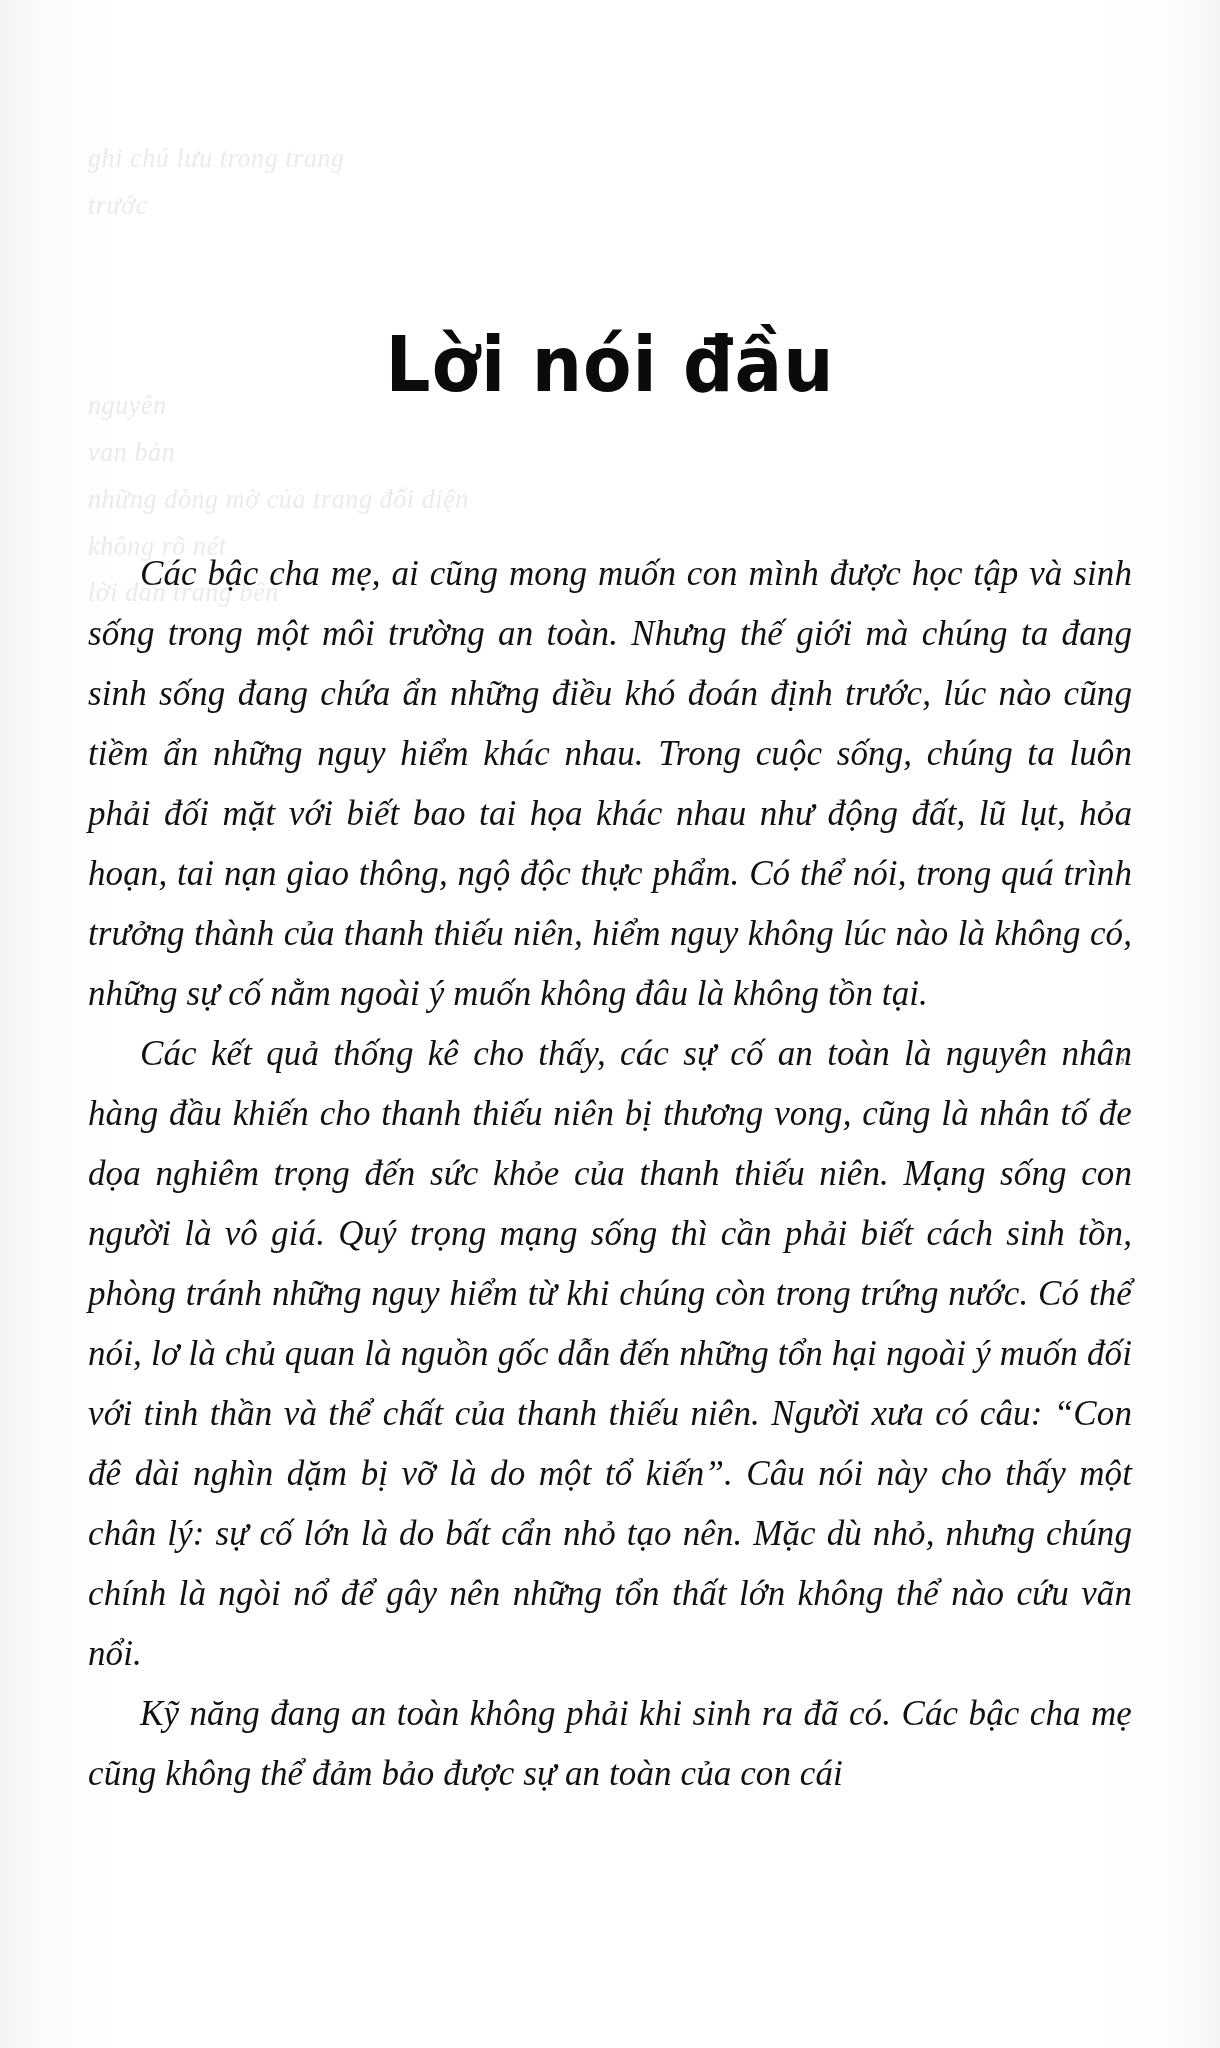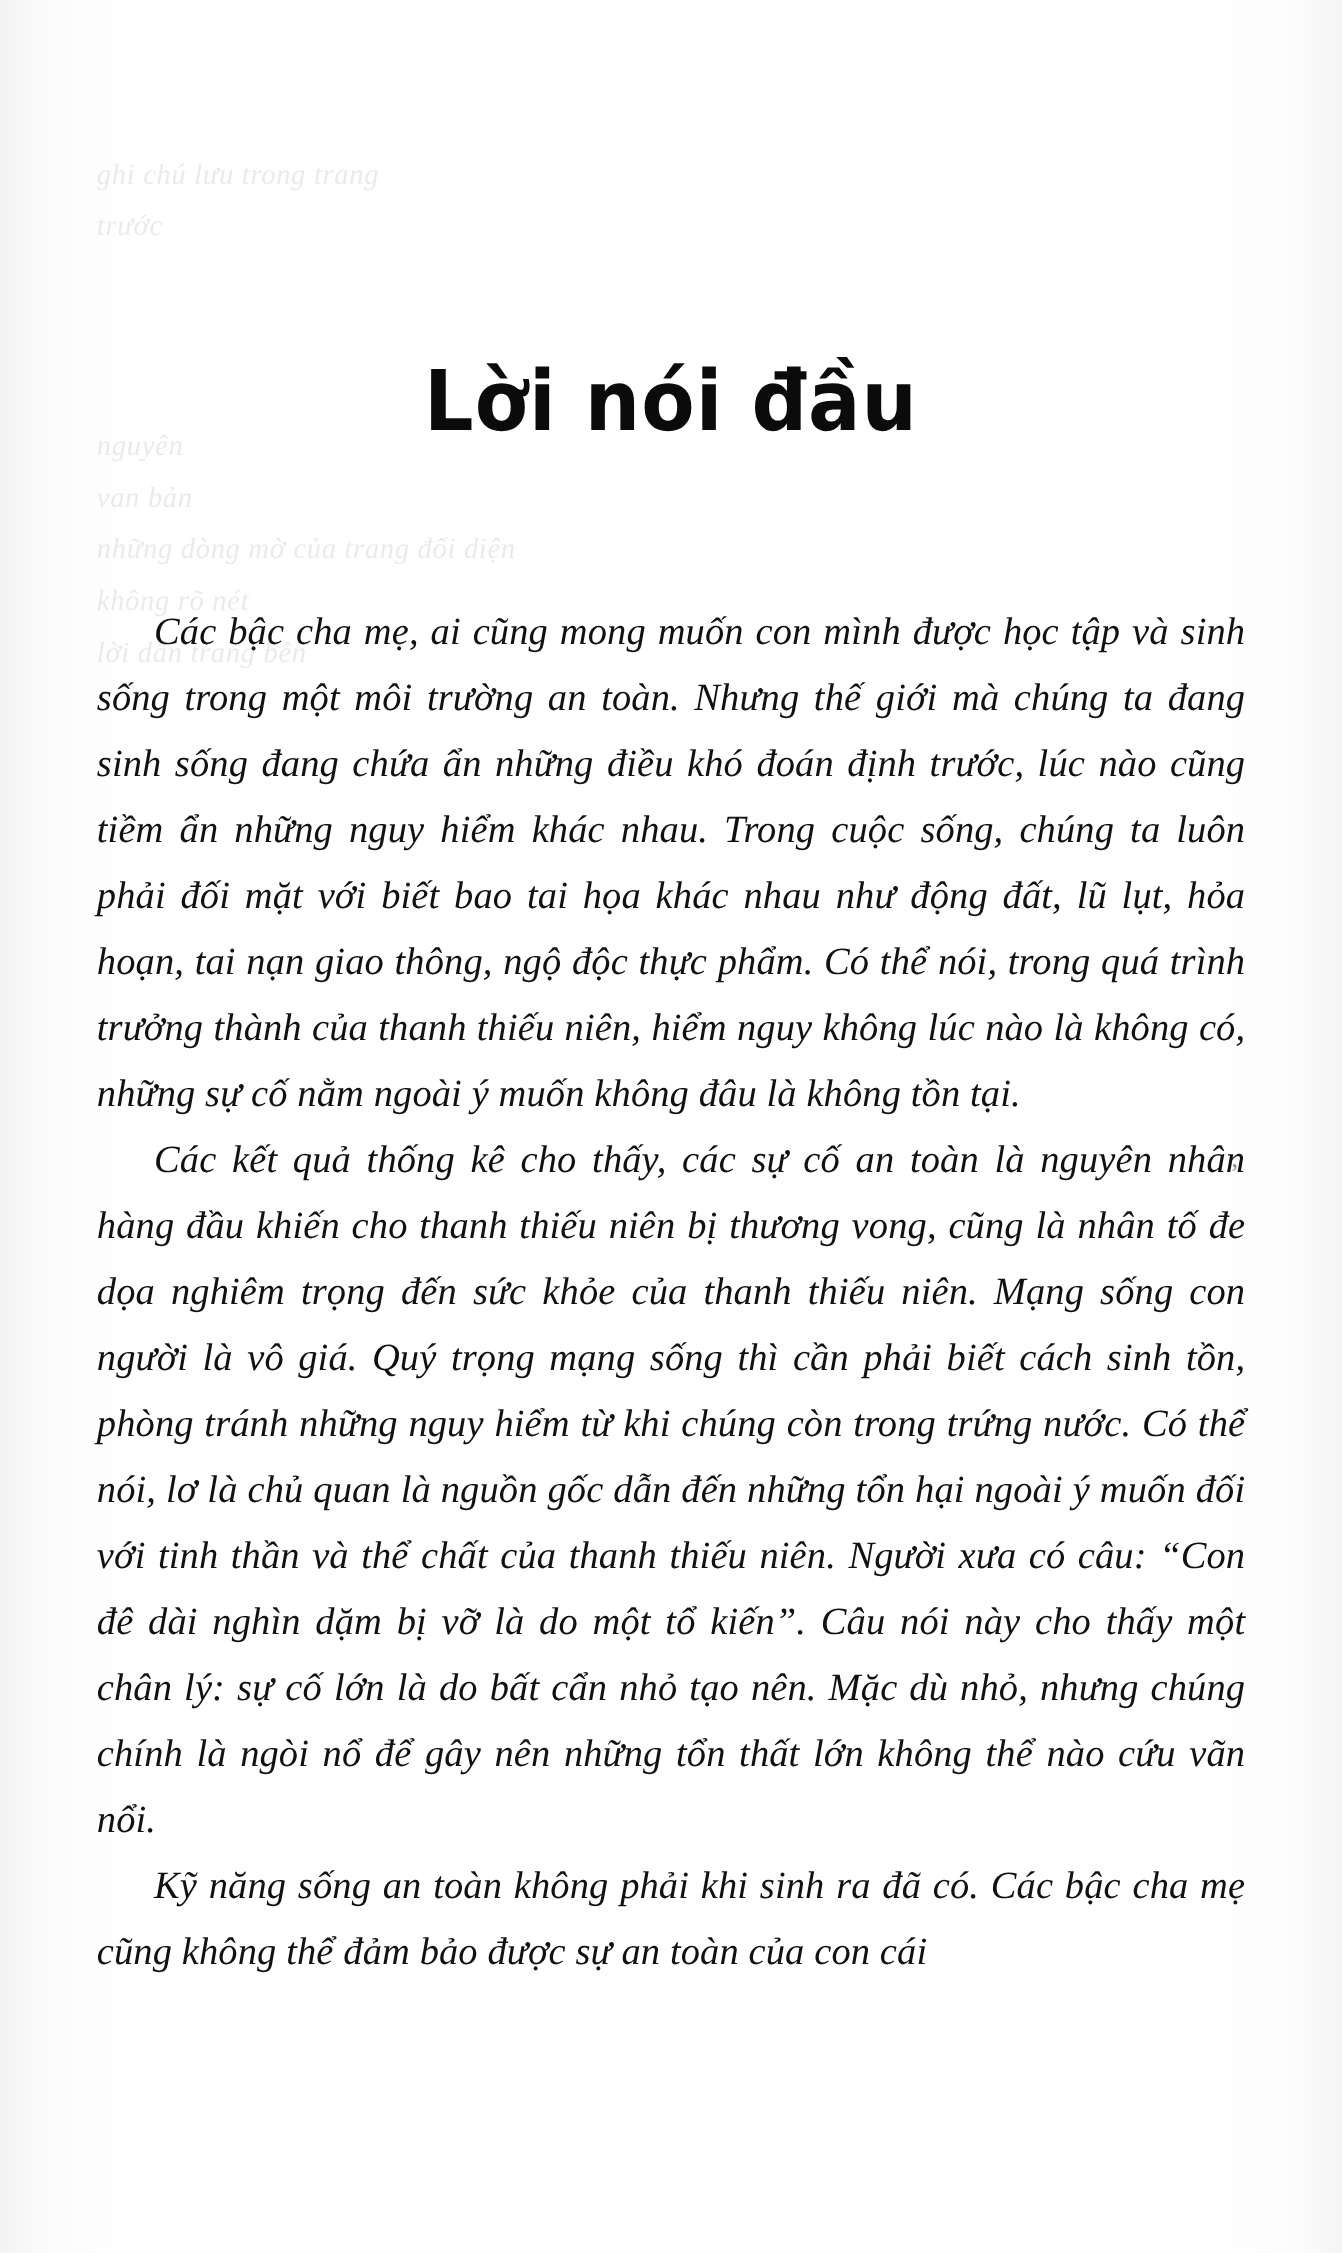--- a/index.html
+++ b/index.html
@@ -128,19 +128,19 @@
 lời dẫn trang bên</span>
   </div>
 
   <div id="content">
 
     <h1 id="page-title">Lời nói đầu</h1>
 
     <div id="body-text">
       <p class="para">Các bậc cha mẹ, ai cũng mong muốn con mình được học tập và sinh sống trong một môi trường an toàn. Nhưng thế giới mà chúng ta đang sinh sống đang chứa ẩn những điều khó đoán định trước, lúc nào cũng tiềm ẩn những nguy hiểm khác nhau. Trong cuộc sống, chúng ta luôn phải đối mặt với biết bao tai họa khác nhau như động đất, lũ lụt, hỏa hoạn, tai nạn giao thông, ngộ độc thực phẩm. Có thể nói, trong quá trình trưởng thành của thanh thiếu niên, hiểm nguy không lúc nào là không có, những sự cố nằm ngoài ý muốn không đâu là không tồn tại.</p>
       <p class="para">Các kết quả thống kê cho thấy, các sự cố an toàn là nguyên nhân hàng đầu khiến cho thanh thiếu niên bị thương vong, cũng là nhân tố đe dọa nghiêm trọng đến sức khỏe của thanh thiếu niên. Mạng sống con người là vô giá. Quý trọng mạng sống thì cần phải biết cách sinh tồn, phòng tránh những nguy hiểm từ khi chúng còn trong trứng nước. Có thể nói, lơ là chủ quan là nguồn gốc dẫn đến những tổn hại ngoài ý muốn đối với tinh thần và thể chất của thanh thiếu niên. Người xưa có câu: “Con đê dài nghìn dặm bị vỡ là do một tổ kiến”. Câu nói này cho thấy một chân lý: sự cố lớn là do bất cẩn nhỏ tạo nên. Mặc dù nhỏ, nhưng chúng chính là ngòi nổ để gây nên những tổn thất lớn không thể nào cứu vãn nổi.</p>
-      <p class="para">Kỹ năng sống an toàn không phải khi sinh ra đã có. Các bậc cha mẹ cũng không thể đảm bảo được sự an toàn của con cái</p>
+      <p class="para">Kỹ năng đang an toàn không phải khi sinh ra đã có. Các bậc cha mẹ cũng không thể đảm bảo được sự an toàn của con cái</p>
     </div>
 
     <span class="stray-mark">’</span>
 
   </div>
 </div>
 
 </body></html>

